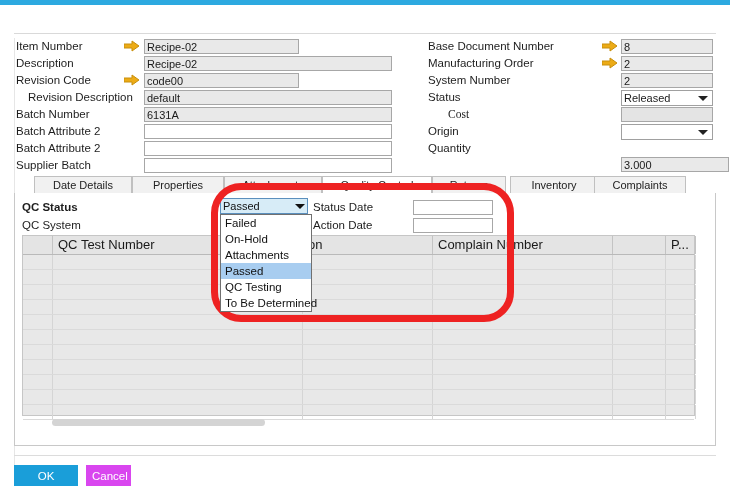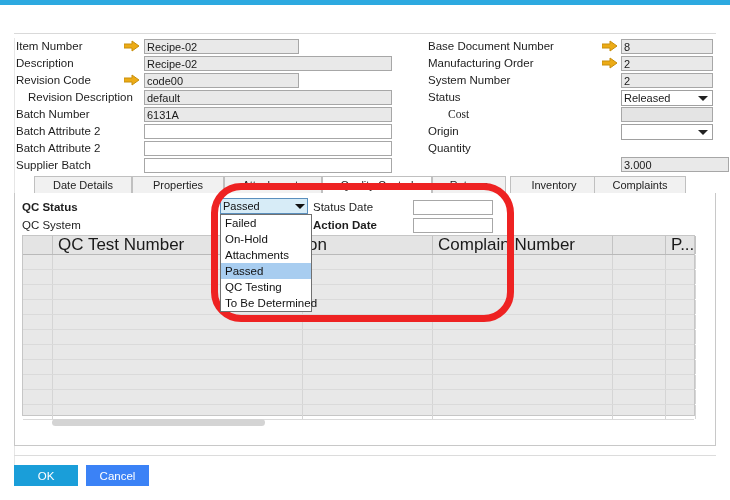--- a/index.html
+++ b/index.html
@@ -48,31 +48,31 @@
   }
   .tab.sel{background:#ffffff;border-bottom:1px solid #fff;}
 
   .panel{position:absolute;left:14px;top:193px;width:702px;height:253px;
     background:#fff;border:1px solid #c8c8c8;border-top:none;box-sizing:border-box;}
 
   .qcrow{position:absolute;}
   .grid{position:absolute;left:22px;top:235px;width:673px;height:181px;
     border:1px solid #c6c6c6;box-sizing:border-box;background:#e8e8e8;}
   .ghead{position:absolute;left:0;top:0;width:100%;height:19px;background:#e4e4e4;border-bottom:1px solid #b9b9b9;box-sizing:border-box;}
-  .gh{position:absolute;top:0;height:18px;line-height:18px;font-size:17px;color:#1a1a1a;
+  .gh{position:absolute;top:0;height:18px;line-height:18px;font-size:13px;color:#1a1a1a;
       border-right:1px solid #c3c3c3;box-sizing:border-box;padding-left:5px;overflow:hidden;white-space:nowrap;}
   .grow{position:absolute;left:0;height:15px;width:100%;border-bottom:1px solid #dadada;box-sizing:border-box;}
   .gcol{position:absolute;top:0;height:100%;border-right:1px solid #d5d5d5;box-sizing:border-box;}
   .hscroll{position:absolute;left:52px;top:419px;width:213px;height:7px;background:#d4d4d4;border-radius:4px;}
 
   .footer-line{position:absolute;left:14px;top:455px;width:702px;height:1px;background:#dcdcdc;}
   .btn{position:absolute;height:21px;box-sizing:border-box;border:none;
     font-family:"Liberation Sans",sans-serif;font-size:11.5px;color:#fff;cursor:pointer;}
   .btn-ok{background:#1a9ed9;left:14px;top:465px;width:64px;}
-  .btn-cancel{background:#3b82f6;left:86px;top:465px;width:63px;}
+  .btn-cancel{background:#d946ef;left:86px;top:465px;width:45px;}
   .sidebar-edge{position:absolute;left:14px;top:38px;width:1px;height:430px;background:#e6e6e6;}
 
   .annot{position:absolute;left:211px;top:183px;width:303px;height:139px;
     border:7px solid #ee2222;border-radius:30px;box-sizing:border-box;pointer-events:none;}
 
   .combo-wrap{position:absolute;left:220px;top:198px;width:88px;height:16px;}
   .combo-box{position:absolute;left:0;top:0;width:88px;height:16px;box-sizing:border-box;
     border:1px solid #5a8fbd;background:#d7ecf7;font-size:11px;color:#111;padding:0 2px;line-height:14px;}
   .combo-btn{position:absolute;right:1px;top:1px;width:14px;height:13px;background:#d7ecf7;}
   .combo-btn:after{content:"";position:absolute;left:2px;top:5px;width:0;height:0;
@@ -163,21 +163,21 @@
       <div class="tab" style="left:418px;width:74px;">Returns</div>
       <div class="tab" style="left:496px;width:88px;">Inventory</div>
       <div class="tab" style="left:580px;width:92px;">Complaints</div>
     </div>
 
   <div class="panel"></div>
 
   <div class="qcrow lbl" style="left:22px;top:201px;font-weight:bold;">QC Status</div>
   <div class="qcrow lbl" style="left:22px;top:219px;">QC System</div>
   <div class="qcrow lbl" style="left:313px;top:201px;">Status Date</div>
-  <div class="qcrow lbl" style="left:313px;top:219px;font-weight:bold;">Action Date</div>
+  <div class="qcrow lbl" style="left:313px;top:219px;">Action Date</div>
 
   <input class="inp empty" style="left: 413px; top: 200px; width: 80px;" value="">
   <input class="inp empty" style="left: 413px; top: 218px; width: 80px;" value="">
 
   <div class="grid">
     <div class="ghead" id="grid-head">
         <div class="gh" style="left:0px;width:30px;"></div>
         <div class="gh" style="left:30px;width:250px;">QC Test Number</div>
         <div class="gh" style="left:280px;width:130px;">on</div>
         <div class="gh" style="left:410px;width:180px;">Complain Number</div>

